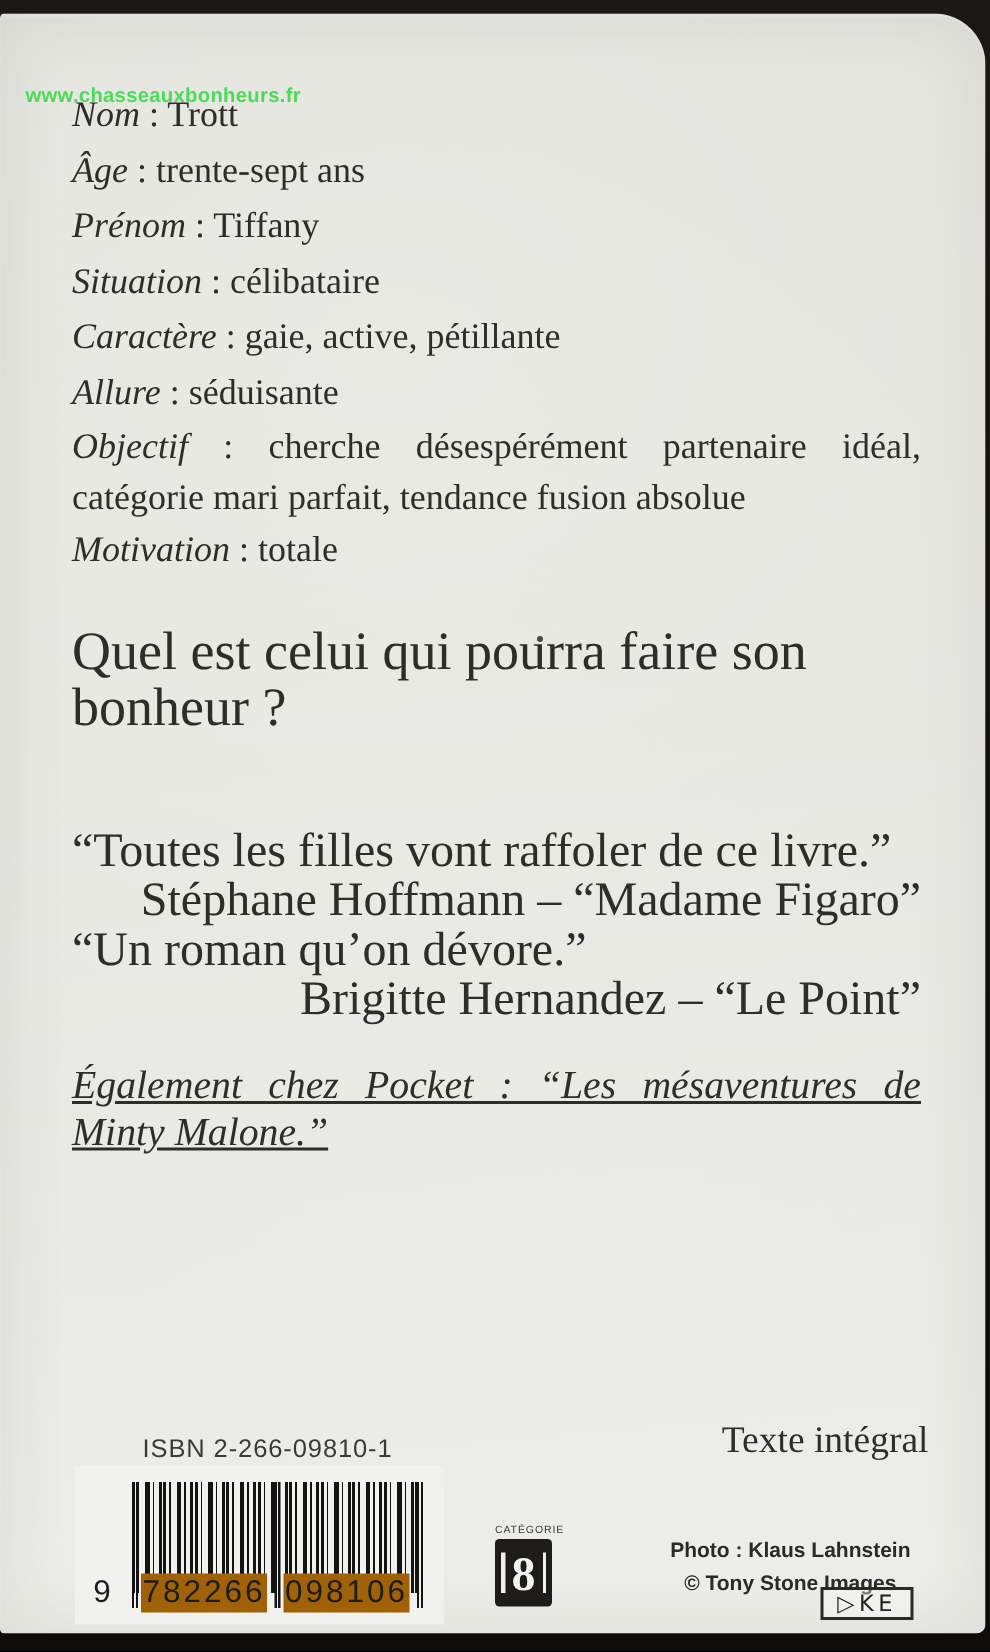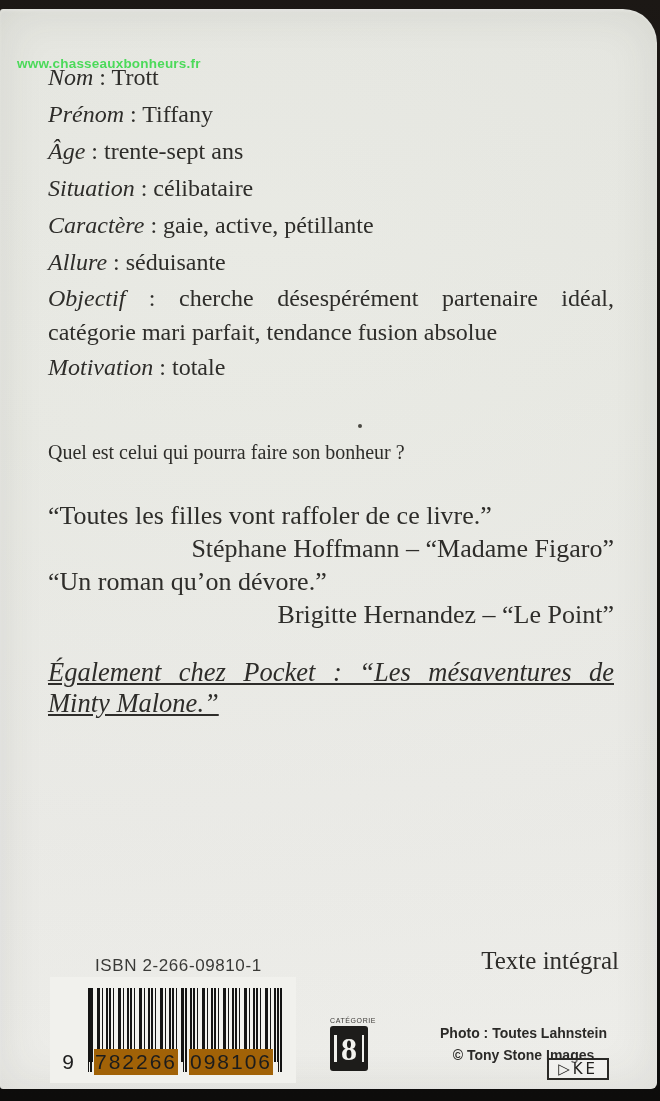--- a/index.html
+++ b/index.html
@@ -31,22 +31,22 @@
     color:var(--watermark-green);letter-spacing:.2px;opacity:.92;
   }
   .main-text{
     position:absolute;left:48px;top:50px;width:566px;
     color:var(--ink);
   }
   .profile p{margin:0;font-size:24px;line-height:37px;}
   .profile p.justify{text-align:justify;line-height:34px;}
   .plabel{font-style:italic;}
   .psep{white-space:pre;}
-  .question{margin:48px 0 0 0;font-size:20px;line-height:37px;}
-  .reviews{margin-top:28px;font-size:26px;line-height:33px;}
+  .question{margin:30px 0 0 0;font-size:36px;line-height:37px;}
+  .reviews{margin-top:60px;font-size:32px;line-height:33px;}
   .reviews p{margin:0;}
   .attribution{text-align:right;}
   .also{
     margin:26px 0 0 0;font-size:26.5px;line-height:31px;
     font-style:italic;text-align:justify;text-decoration:underline;
   }
   .speck{position:absolute;left:358px;top:415px;width:4px;height:4px;border-radius:50%;background:#4a4843;}
 
   .isbn{
     position:absolute;left:75px;top:947px;
@@ -109,23 +109,23 @@
 <div class="photo">
   <div class="cover">
 
     <div class="watermark">www.chasseauxbonheurs.fr</div>
 
     <div class="main-text">
       <div class="profile">
 
           <p class="profile-line"><span class="plabel">Nom</span><span class="psep"> : </span><span class="pvalue">Trott</span></p>
 
+          <p class="profile-line"><span class="plabel">Âge</span><span class="psep"> : </span><span class="pvalue">trente-sept ans</span></p>
+
           <p class="profile-line"><span class="plabel">Prénom</span><span class="psep"> : </span><span class="pvalue">Tiffany</span></p>
-
-          <p class="profile-line"><span class="plabel">Âge</span><span class="psep"> : </span><span class="pvalue">trente-sept ans</span></p>
 
           <p class="profile-line"><span class="plabel">Situation</span><span class="psep"> : </span><span class="pvalue">célibataire</span></p>
 
           <p class="profile-line"><span class="plabel">Caractère</span><span class="psep"> : </span><span class="pvalue">gaie, active, pétillante</span></p>
 
           <p class="profile-line"><span class="plabel">Allure</span><span class="psep"> : </span><span class="pvalue">séduisante</span></p>
 
           <p class="profile-line justify"><span class="plabel">Objectif</span><span class="psep"> : </span><span class="pvalue">cherche désespérément partenaire idéal, catégorie mari parfait, tendance fusion absolue</span></p>
 
           <p class="profile-line"><span class="plabel">Motivation</span><span class="psep"> : </span><span class="pvalue">totale</span></p>
@@ -165,20 +165,20 @@
     </div>
 
     <div class="category">
       <div class="cat-label">CATÉGORIE</div>
       <div class="cat-square">
         <span class="cat-number">8</span>
       </div>
     </div>
 
     <div class="credits">
-      <div>Photo : Toutes Lahnstein</div>
+      <div>Photo : Klaus Lahnstein</div>
       <div>© Tony Stone Images</div>
     </div>
 
     <div class="dke-box">▷KE</div>
 
   </div>
 </div>
 
 </body></html>

